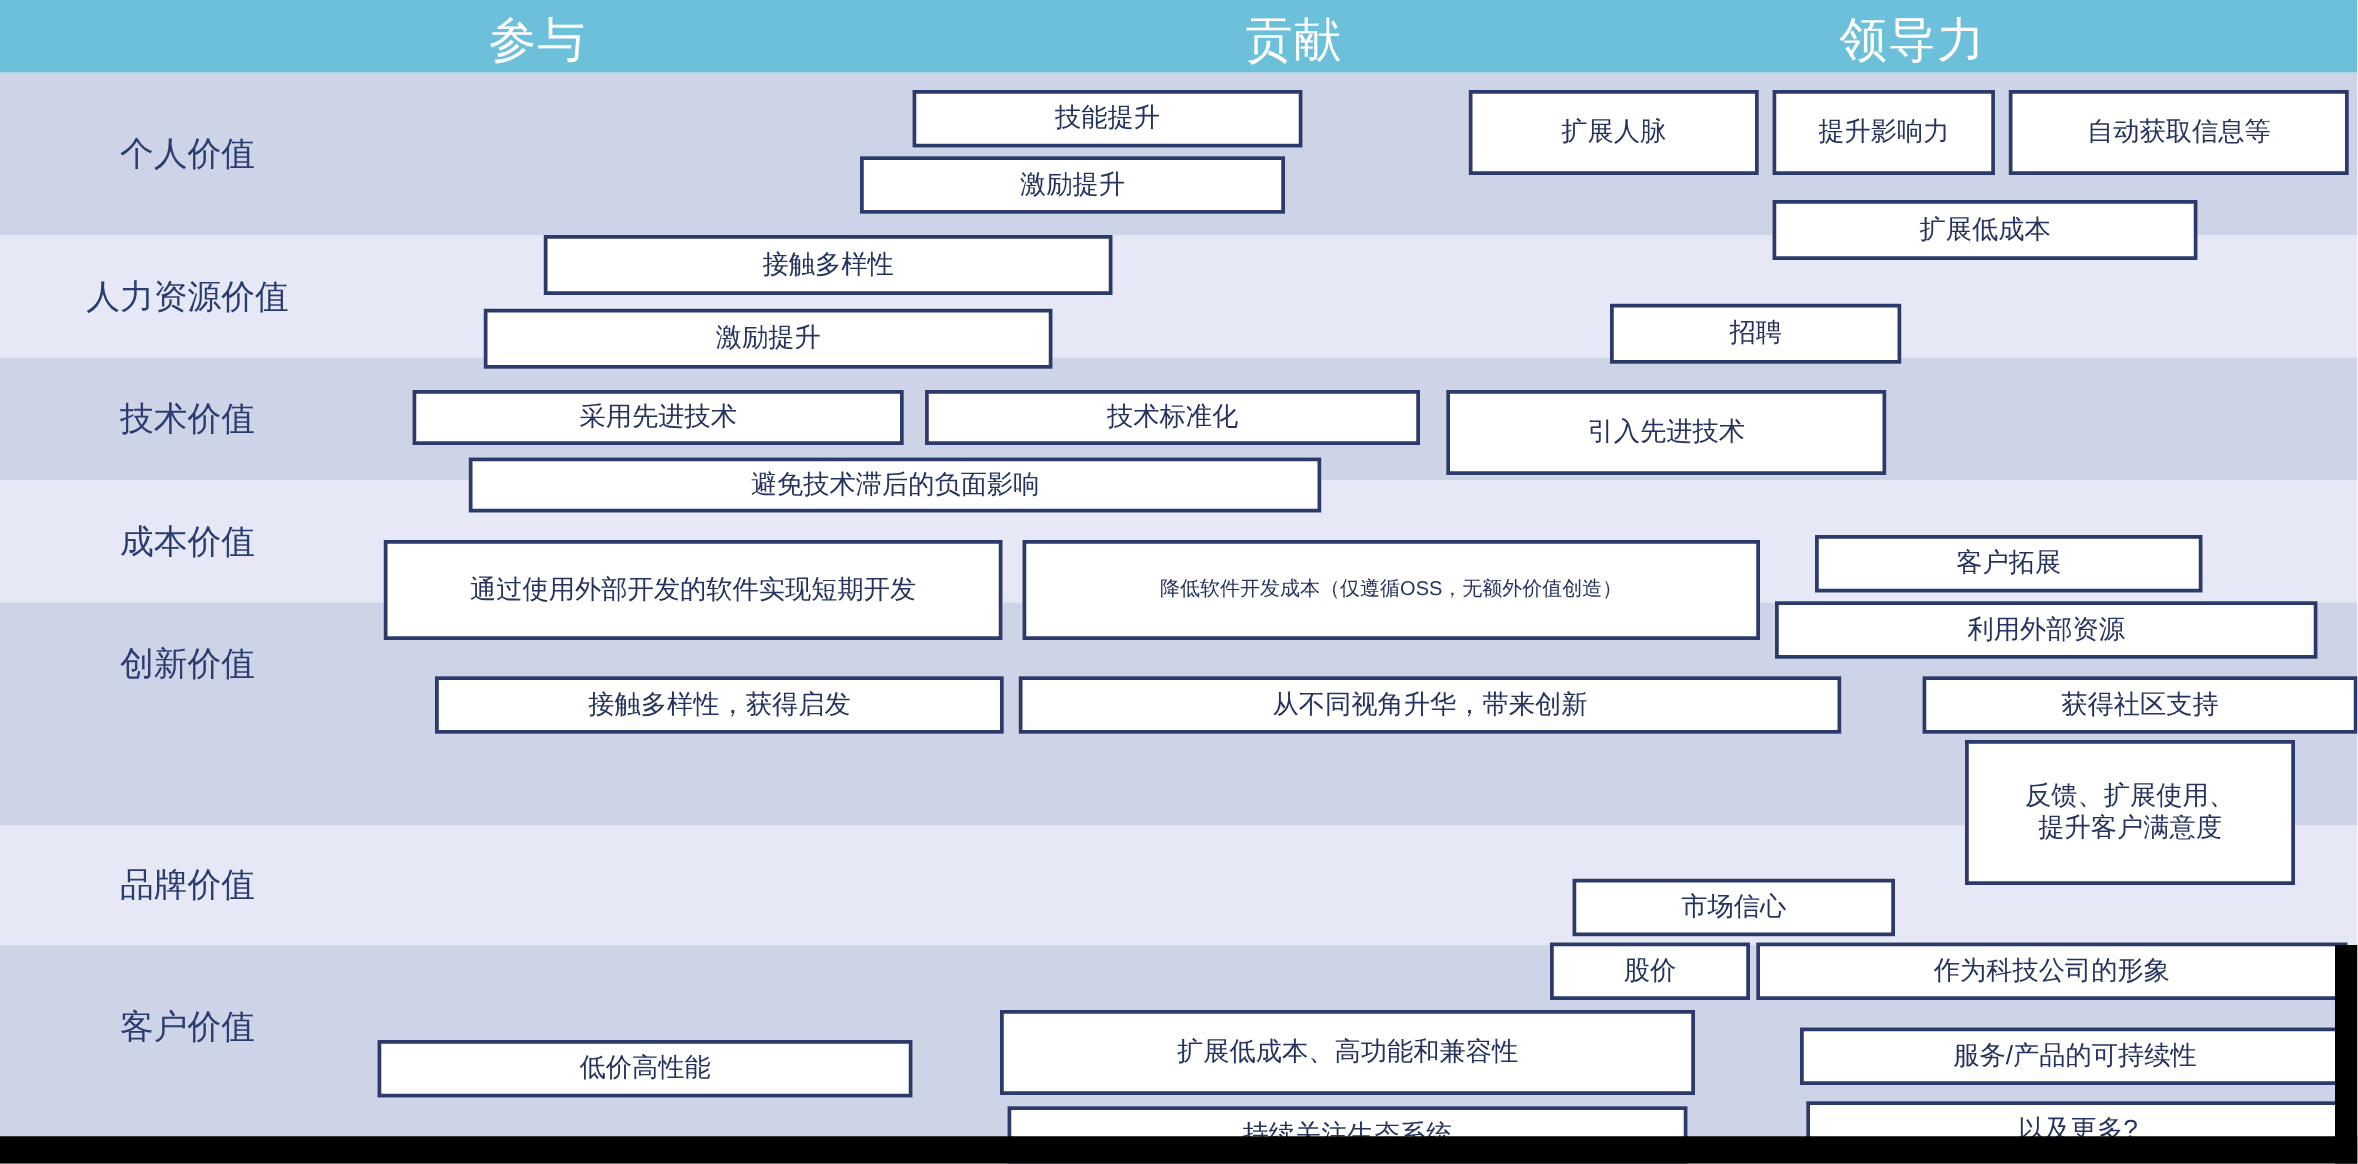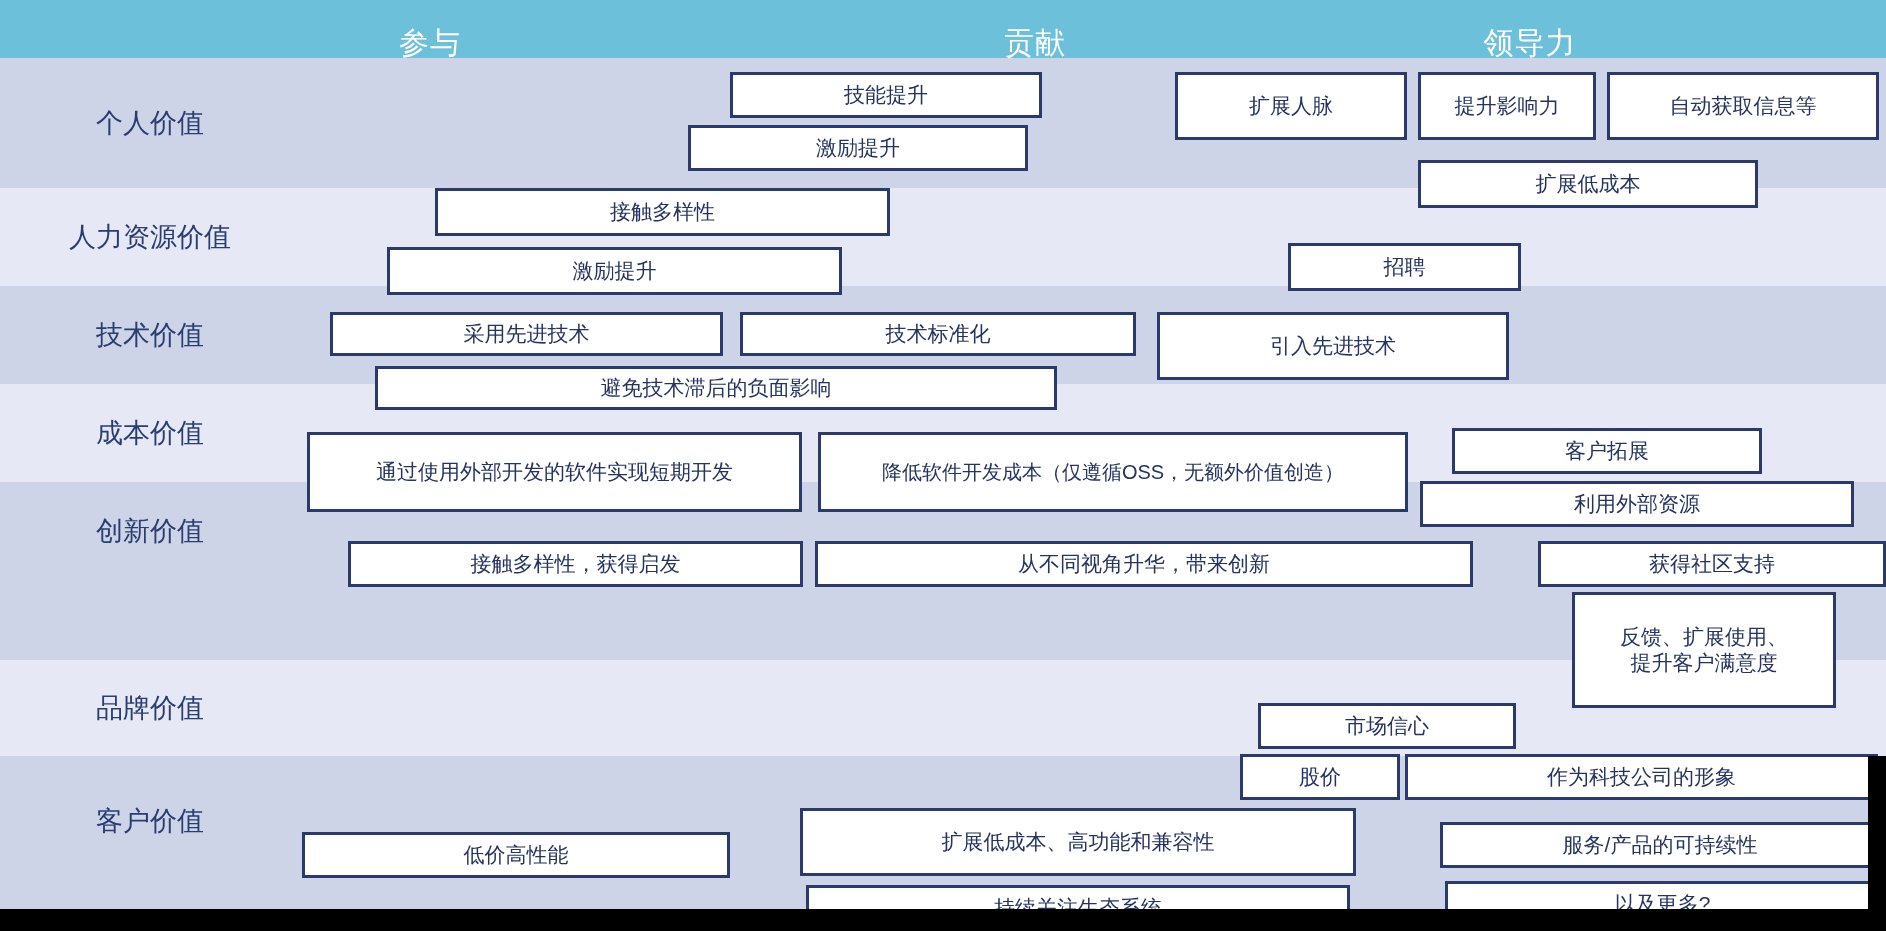--- a/index.html
+++ b/index.html
@@ -14,23 +14,23 @@
     width: 1886px; height: 931px;
     background: #ffffff;
   }
   
   .header-band {
     position: absolute; left: 0; top: 0;
     width: 1886px; height: 58px;
     background: #6cc0d9;
   }
   .col-head {
-    position: absolute; top: 11px; height: 64px;
+    position: absolute; top: 0; height: 64px;
     display: flex; align-items: center; justify-content: center;
-    color: #ffffff; font-size: 30px; letter-spacing: 1px;
+    color: #ffffff; font-size: 38px; letter-spacing: 1px;
     white-space: nowrap;
   }
   
   .row-band {
     position: absolute; left: 0; width: 1886px;
   }
   .row-band.dark  { background: #ced4e8; }
   .row-band.light { background: #e6e9f5; }
   .row-label {
     position: absolute; left: 0; width: 300px;
@@ -99,21 +99,21 @@
   <div class="box" style="left:435px;top:188px;width:455px;height:48px;">接触多样性</div>
   <div class="box" style="left:387px;top:247px;width:455px;height:48px;">激励提升</div>
   <div class="box" style="left:1288px;top:243px;width:233px;height:48px;">招聘</div>
 
   <div class="box" style="left:330px;top:312px;width:393px;height:44px;">采用先进技术</div>
   <div class="box" style="left:740px;top:312px;width:396px;height:44px;">技术标准化</div>
   <div class="box" style="left:1157px;top:312px;width:352px;height:68px;">引入先进技术</div>
   <div class="box" style="left:375px;top:366px;width:682px;height:44px;">避免技术滞后的负面影响</div>
 
   <div class="box" style="left:307px;top:432px;width:495px;height:80px;">通过使用外部开发的软件实现短期开发</div>
-  <div class="box" style="left:818px;top:432px;width:590px;height:80px;font-size:20px;text-align:center;">降低软件开发成本（仅遵循OSS，无额外价值创造）</div>
+  <div class="box" style="left:818px;top:432px;width:590px;height:80px;font-size:16px;text-align:center;">降低软件开发成本（仅遵循OSS，无额外价值创造）</div>
   <div class="box" style="left:1452px;top:428px;width:310px;height:46px;">客户拓展</div>
   <div class="box" style="left:1420px;top:481px;width:434px;height:46px;">利用外部资源</div>
 
   <div class="box" style="left:348px;top:541px;width:455px;height:46px;">接触多样性，获得启发</div>
   <div class="box" style="left:815px;top:541px;width:658px;height:46px;">从不同视角升华，带来创新</div>
   <div class="box" style="left:1538px;top:541px;width:348px;height:46px;">获得社区支持</div>
   <div class="box wrap" style="left:1572px;top:592px;width:264px;height:116px;">反馈、扩展使用、<br>提升客户满意度</div>
 
   <div class="box" style="left:1258px;top:703px;width:258px;height:46px;">市场信心</div>
   <div class="box" style="left:1240px;top:754px;width:160px;height:46px;">股价</div>

